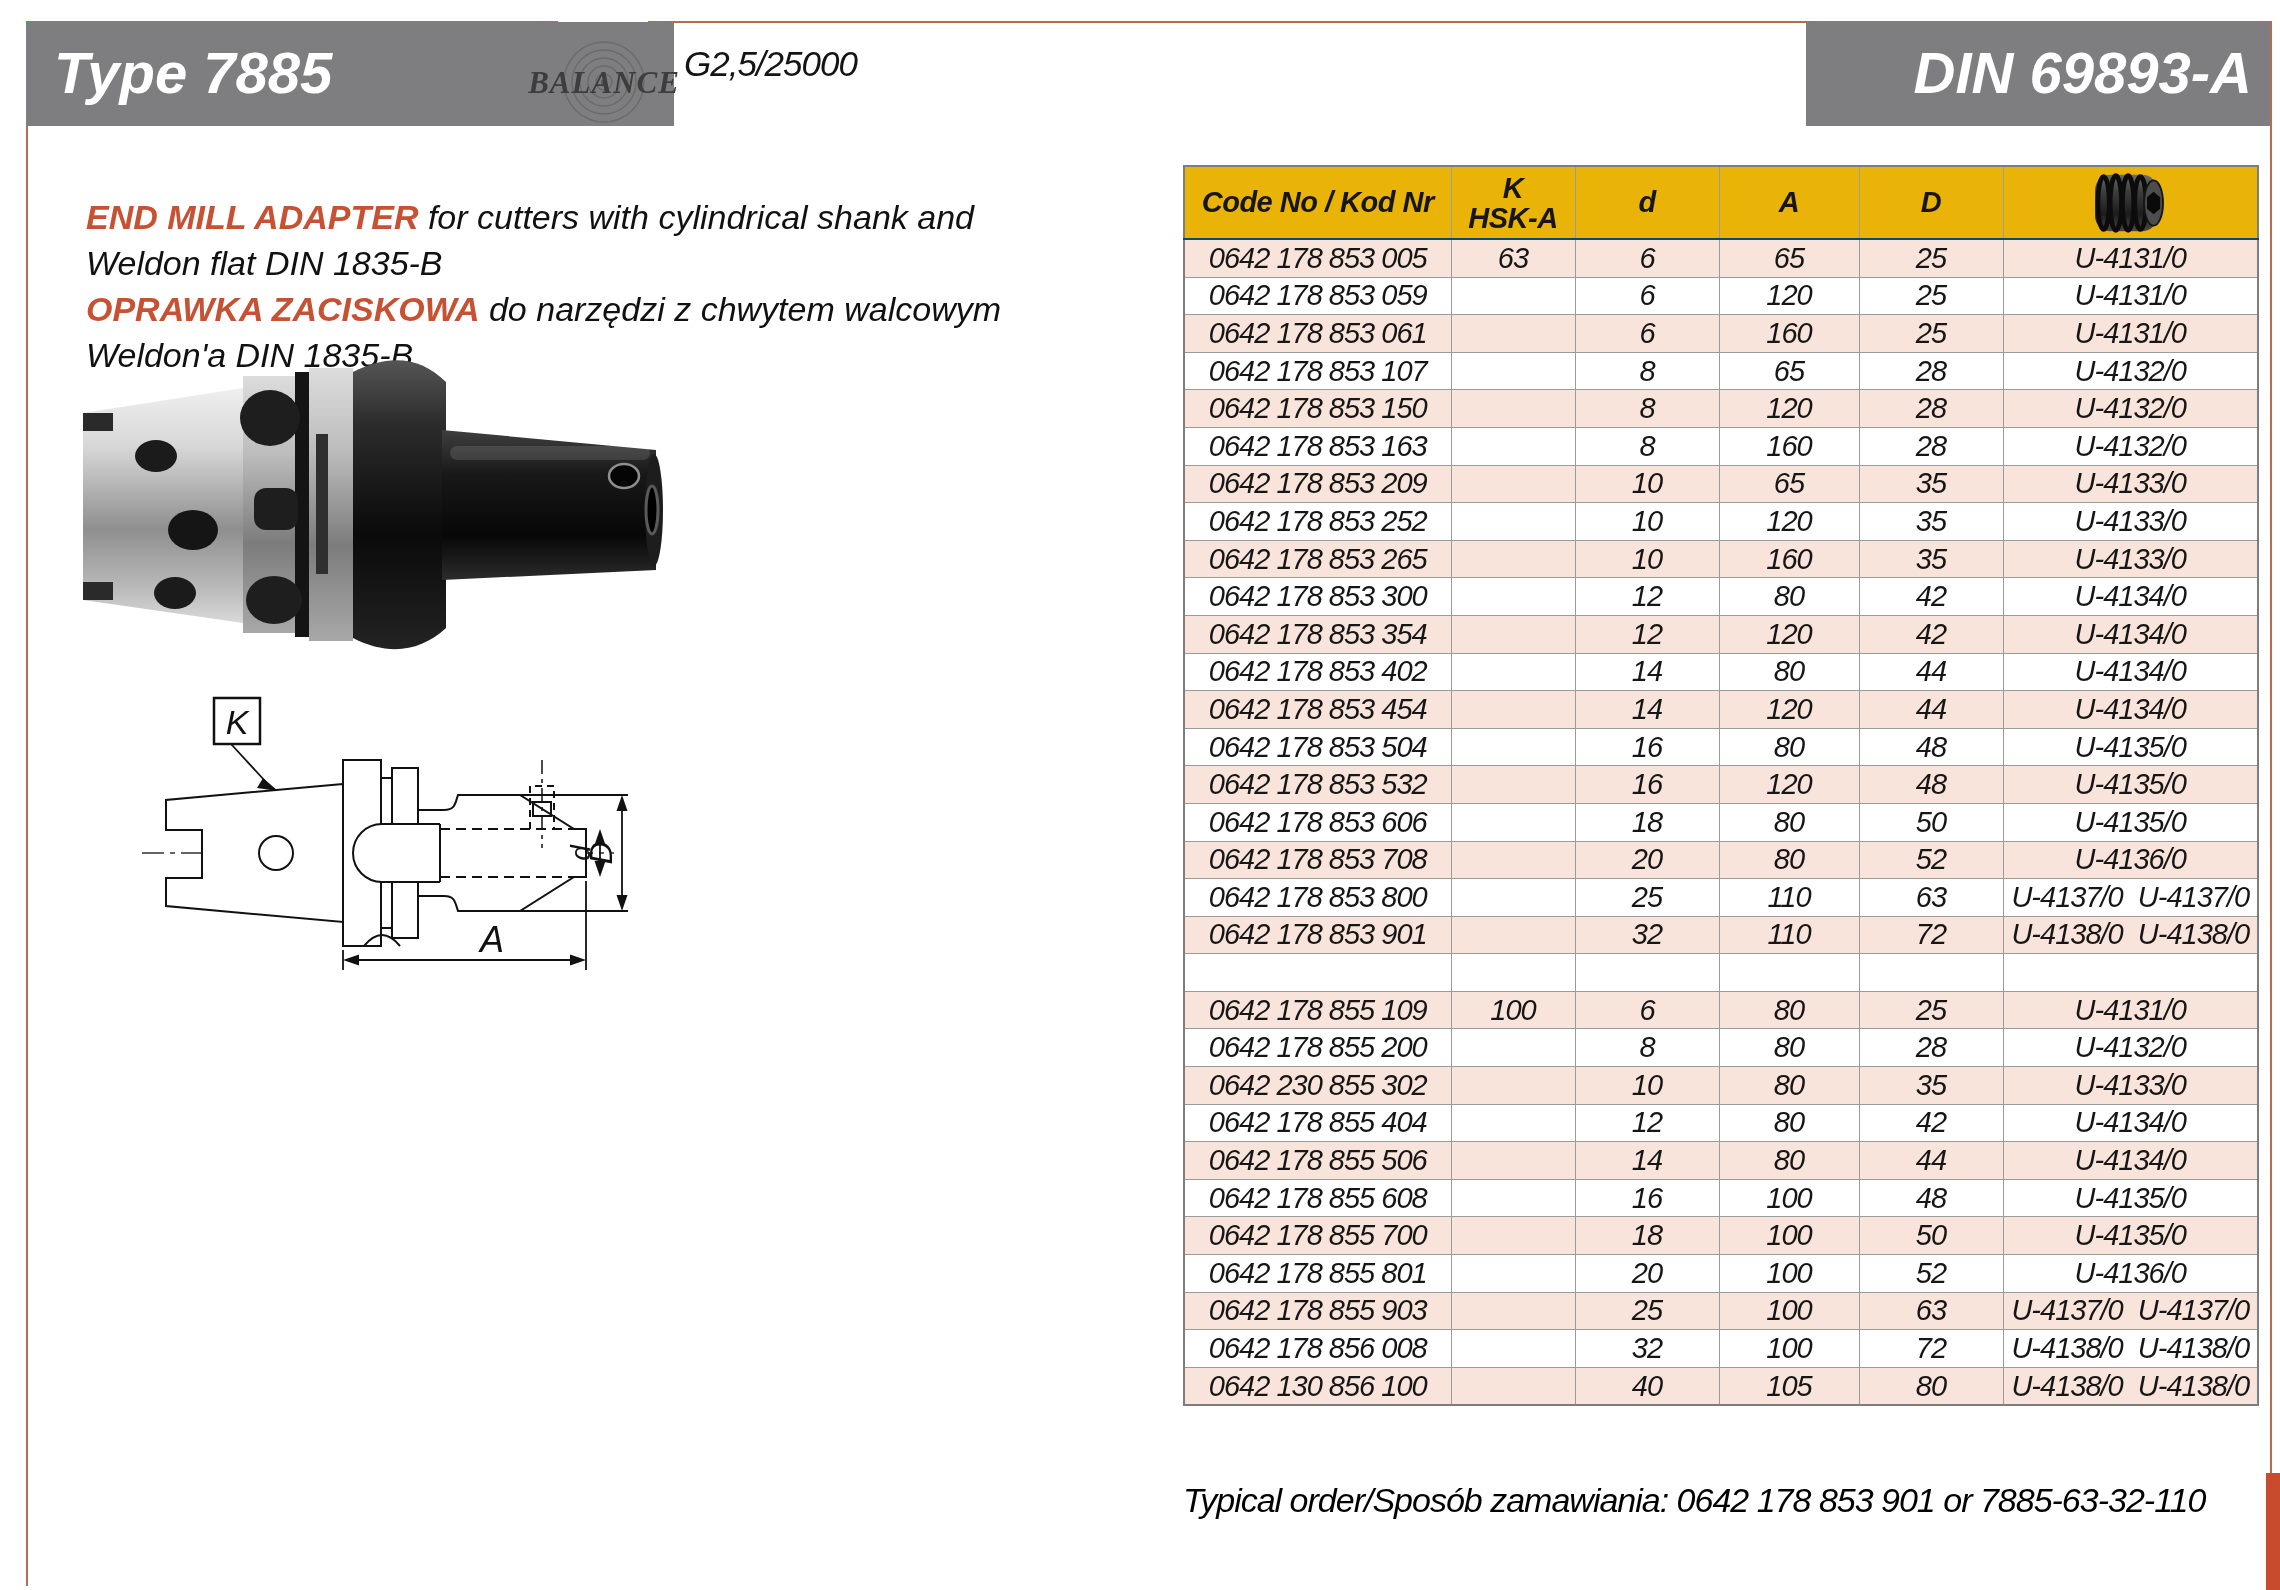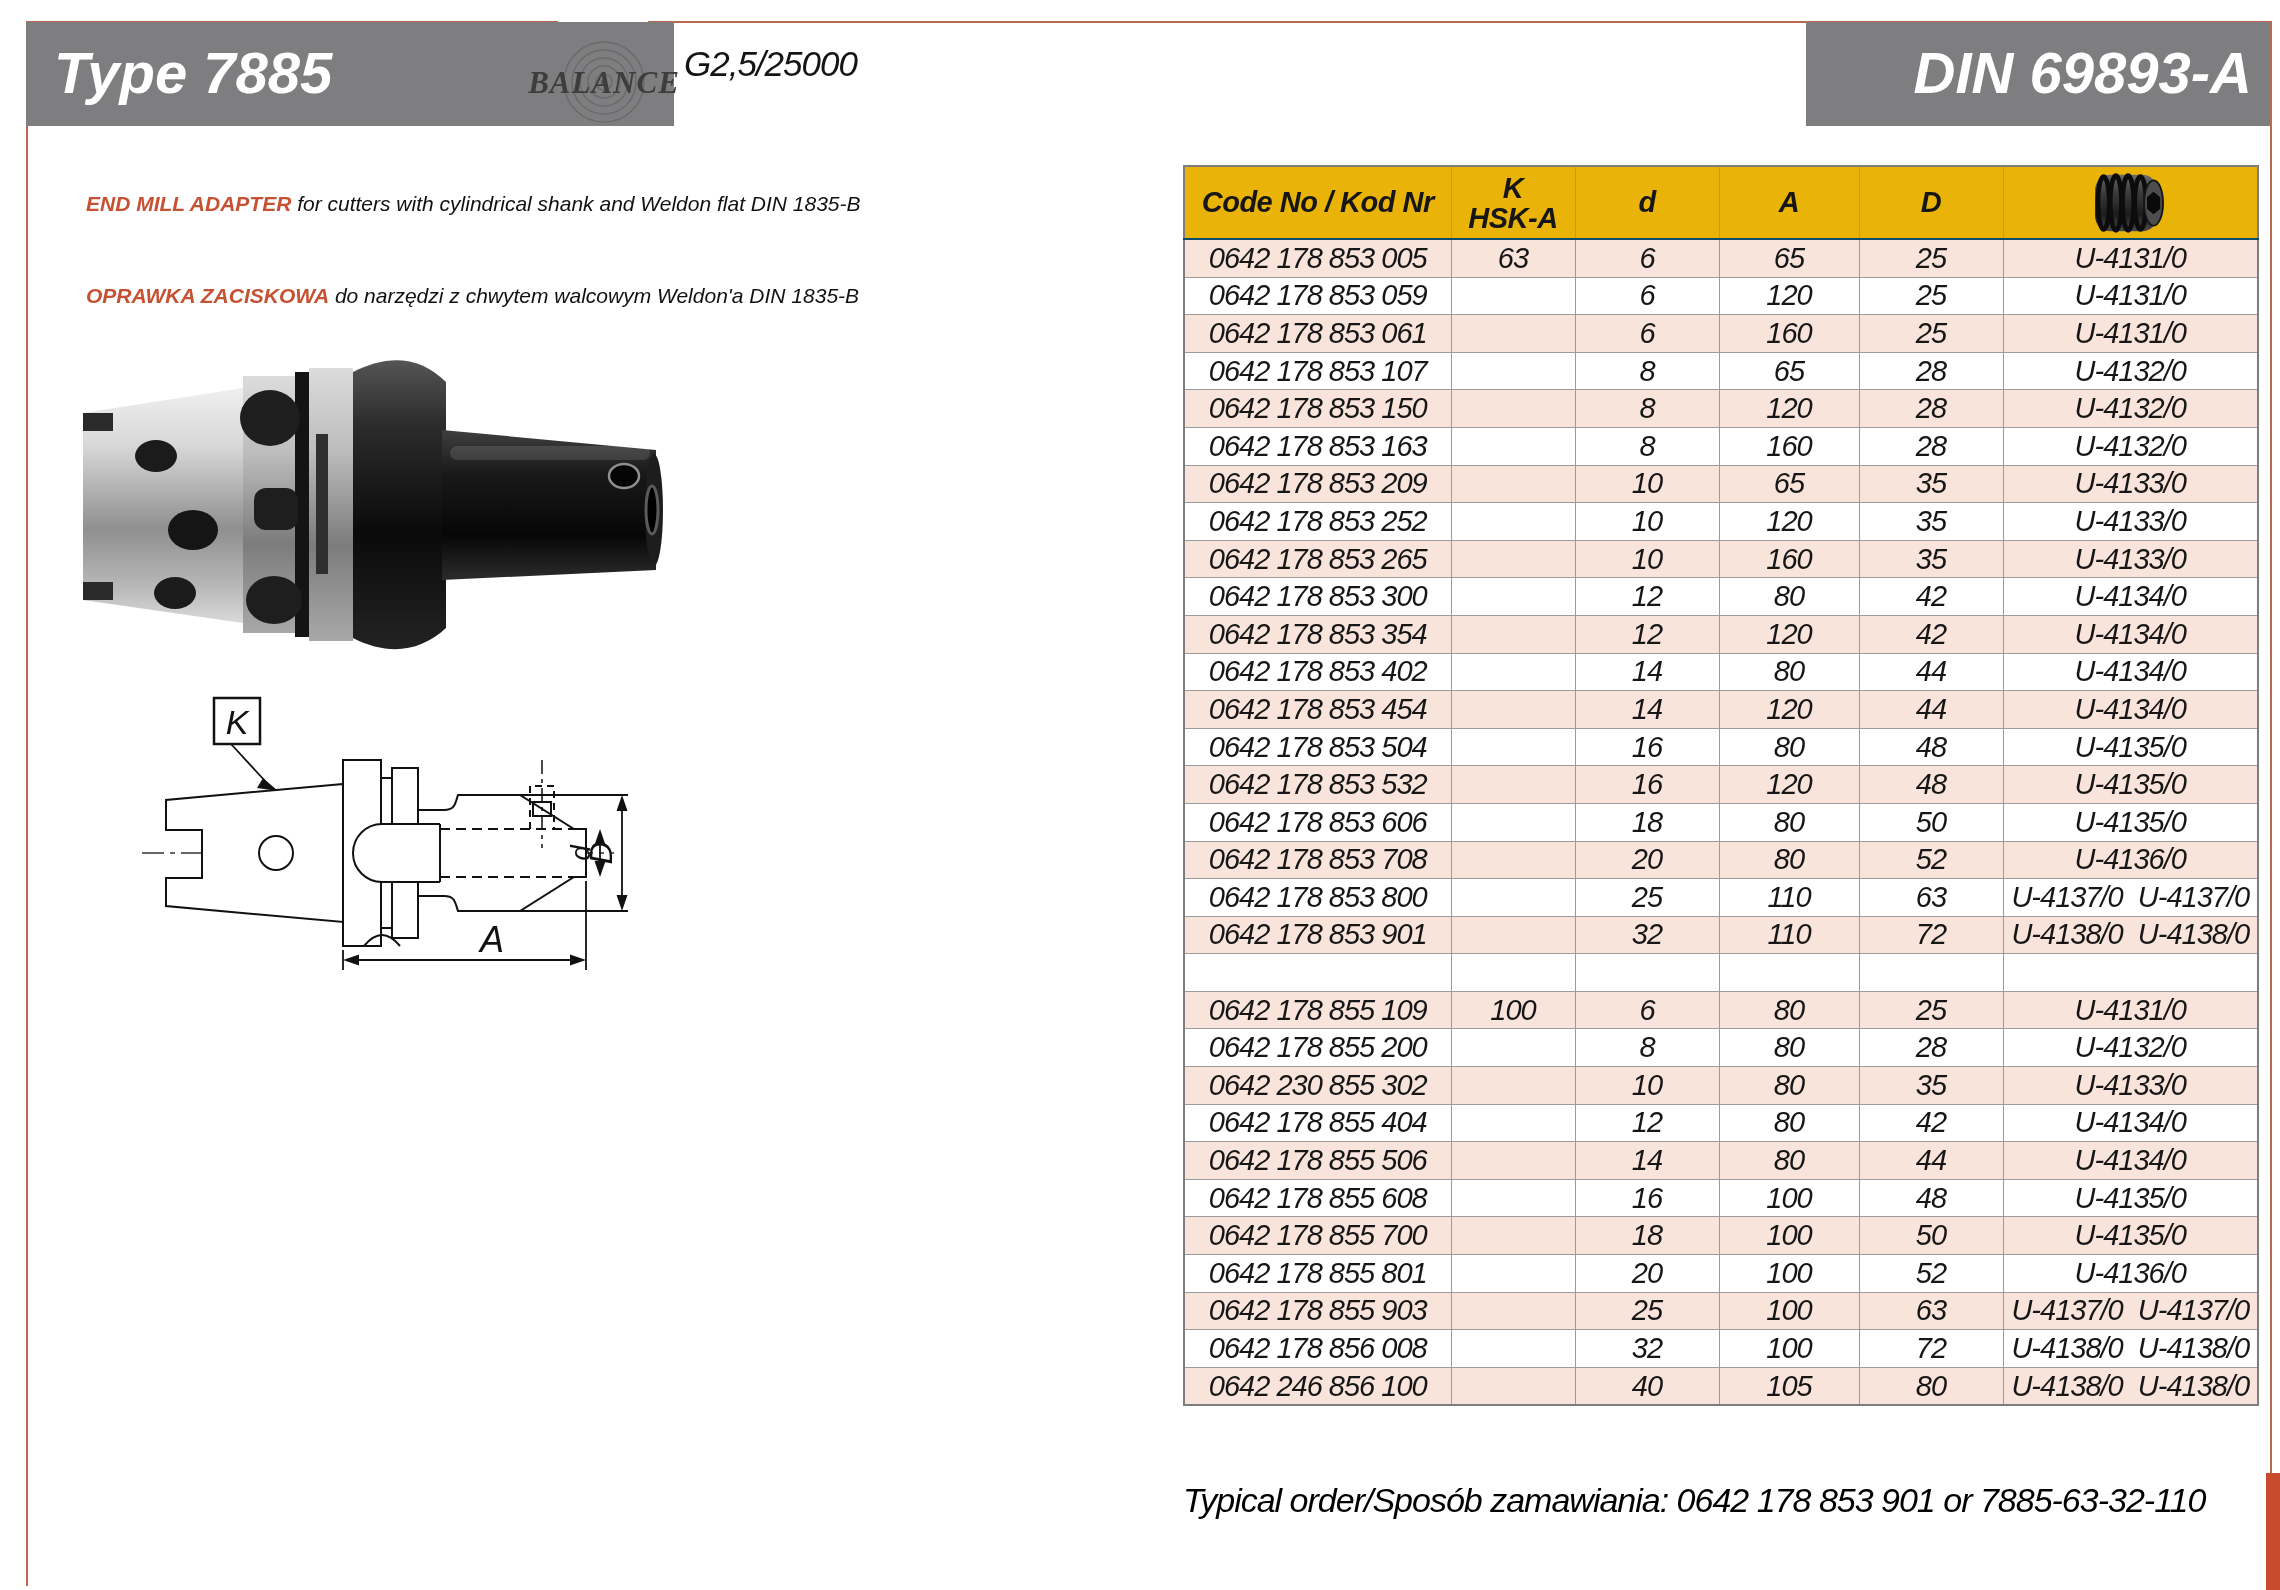--- a/index.html
+++ b/index.html
@@ -21,21 +21,21 @@
   .din-box { position:absolute; left:1806px; top:22px; width:464px; height:104px;
              background:#7e7e80; box-sizing:border-box; text-align:right;padding-left:44px; }
   .din-box span { display:block; padding-right:18px; line-height:102px;
              font-size:58px; font-weight:bold; color:#ffffff; }
 
   .balance-logo { position:absolute; left:520px; top:24px; }
   .balance-grade { position:absolute; left:684px; top:44px; font-size:35px;
                    color:#141414; letter-spacing:-1px; }
 
   
-  .desc { position:absolute; left:86px; width:1000px; font-size:21px;
+  .desc { position:absolute; left:86px; width:1000px; font-size:34px;
           line-height:46px; color:#111; }
   .desc-en { top:160px; }
   .desc-pl { top:252px; }
   .desc .red { color:#c75233; font-weight:bold; }
 
   
   .photo   { position:absolute; left:58px;  top:338px; }
   .drawing { position:absolute; left:128px; top:688px; }
 
   
@@ -509,21 +509,21 @@
     <tr>
       <td class="c-code">0642 178 856 008</td>
       <td class="c-k"></td>
       <td class="c-d">32</td>
       <td class="c-a">100</td>
       <td class="c-dd">72</td>
       <td class="c-screw">U-4138/0 U-4138/0</td>
     </tr>
 
     <tr class="pink">
-      <td class="c-code">0642 246 856 100</td>
+      <td class="c-code">0642 130 856 100</td>
       <td class="c-k"></td>
       <td class="c-d">40</td>
       <td class="c-a">105</td>
       <td class="c-dd">80</td>
       <td class="c-screw">U-4138/0 U-4138/0</td>
     </tr>
   </tbody>
   </table>
 
   <div class="typical-order">Typical order/Sposób zamawiania: 0642 178 853 901 or 7885-63-32-110</div>

